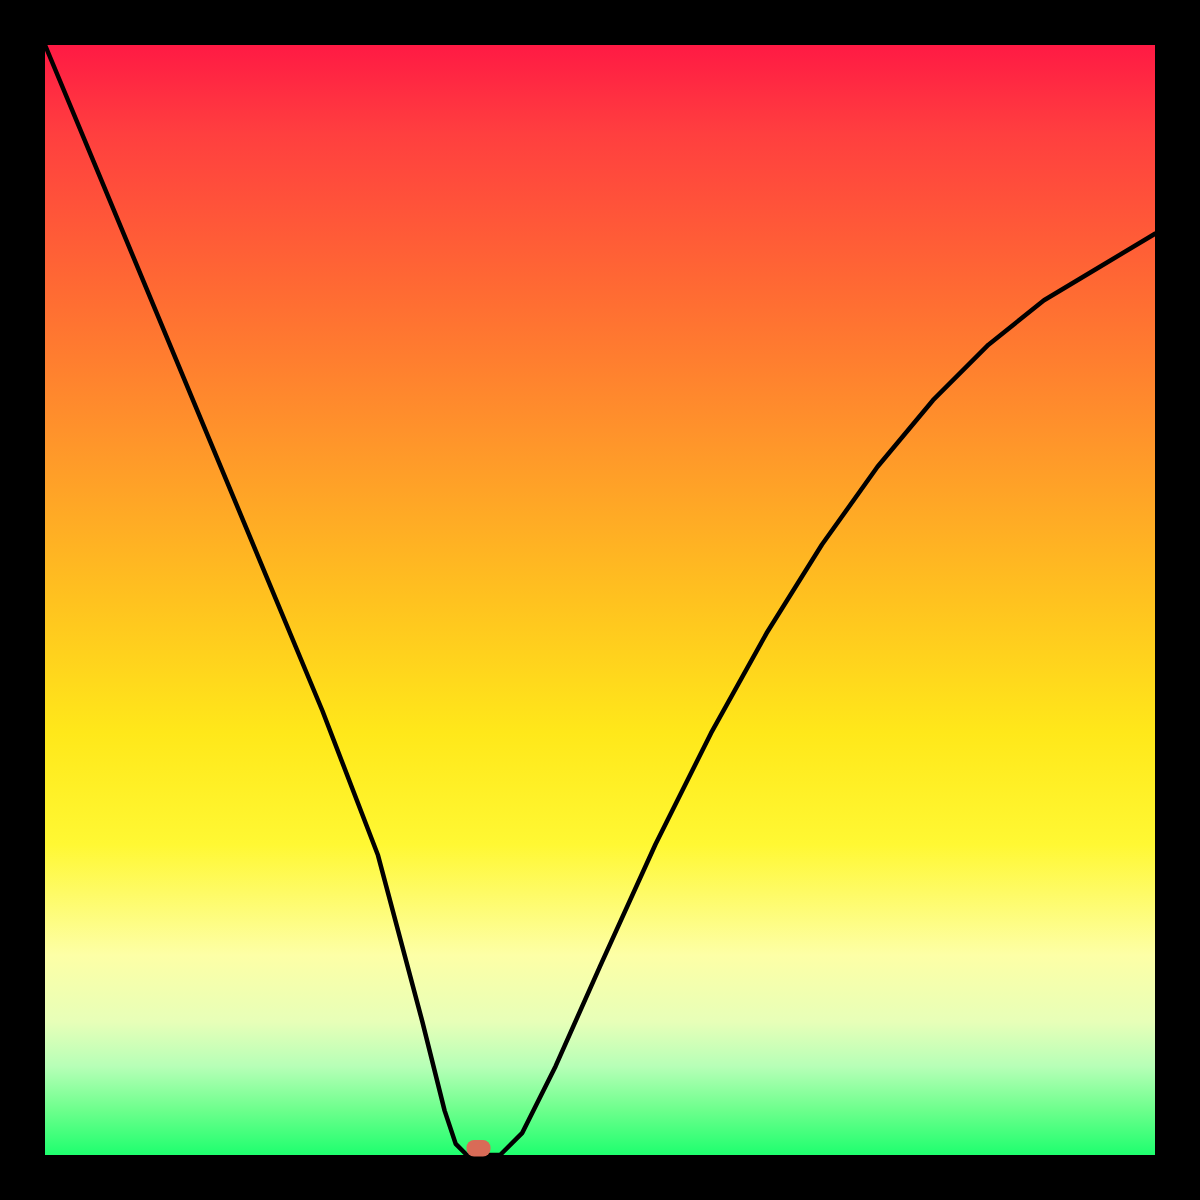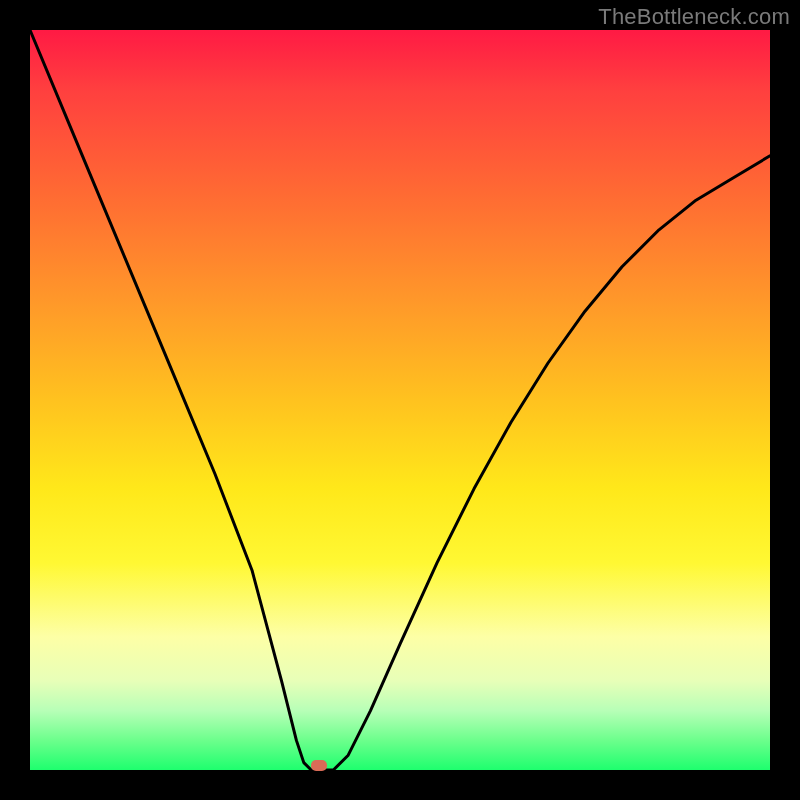--- a/index.html
+++ b/index.html
@@ -66,21 +66,20 @@
     height: 11px;
     background: #d96b57;
     border-radius: 5px;
   }
 </style>
 </head>
 <body>
 
 <div class="frame">
 
-  <div class="watermark">TheBottleneck.com</div>
 
   <div class="plot">
 
     <svg class="curve" viewBox="0 0 740 740" preserveAspectRatio="none">
       <path id="curve-path" fill="none" stroke="#000" stroke-width="3" stroke-linecap="round" stroke-linejoin="round" d="M0.0 0.0 L37.0 88.8 L74.0 177.6 L111.0 266.4 L148.0 355.2 L185.0 444.0 L222.0 540.2 L251.6 651.2 L266.4 710.4 L273.8 732.6 L281.2 740.0 L288.6 740.0 L296.0 740.0 L303.4 740.0 L318.2 725.2 L340.4 680.8 L370.0 614.2 L407.0 532.8 L444.0 458.8 L481.0 392.2 L518.0 333.0 L555.0 281.2 L592.0 236.8 L629.0 199.8 L666.0 170.2 L703.0 148.0 L740.0 125.8"></path>
     </svg>
 
     <div class="marker" id="marker" style="left: 280.6px; top: 730.3px;"></div>
 
   </div>

